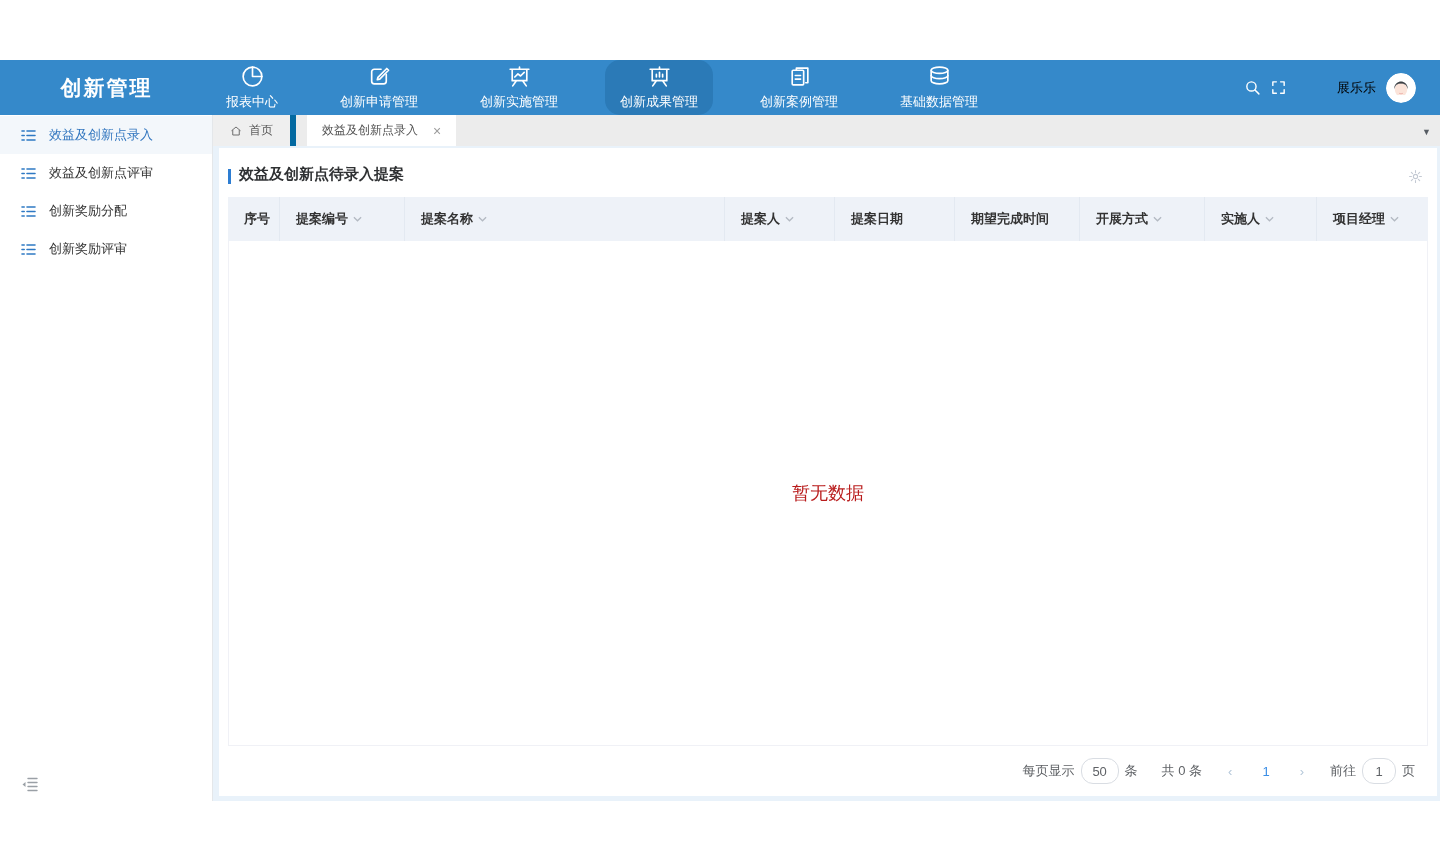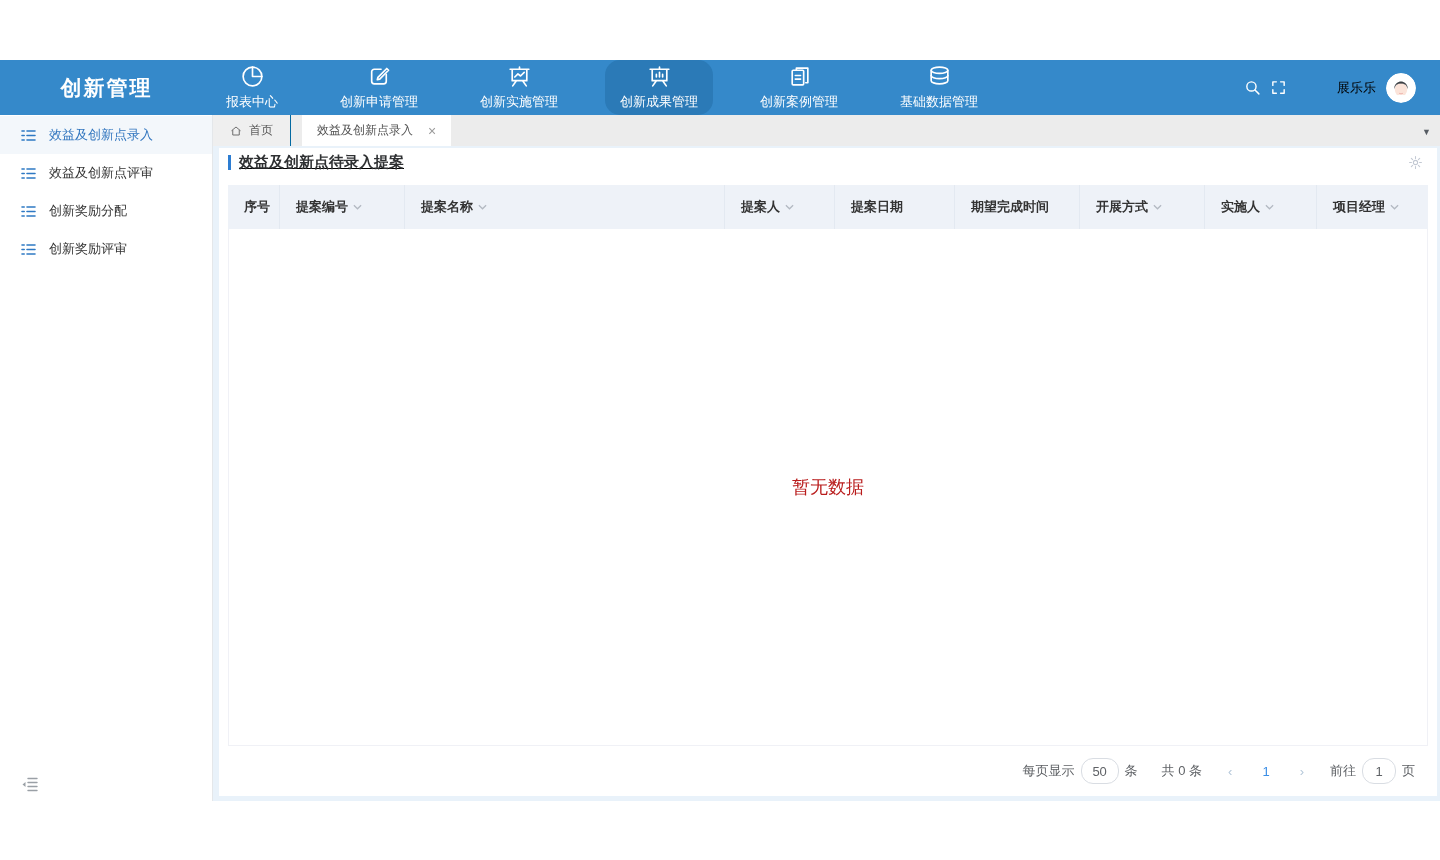--- a/index.html
+++ b/index.html
@@ -36,30 +36,30 @@
   .menu-icon { display:flex; margin-right:13px; }
   .menu-icon svg { width:15px; height:13px; }
   .collapse-btn { position:absolute; left:21px; bottom:9px; cursor:pointer; color:#9aa0a6; }
   .collapse-btn svg { width:17px; height:16px; display:block; }
 
   .main { flex:1; background:#e9f2fa; display:flex; flex-direction:column; min-width:0; }
 
   
   .tabbar { height:31px; background:#ececec; display:flex; align-items:stretch; position:relative; flex-shrink:0; }
   .tab-home { display:flex; align-items:center; gap:7px; padding:0 17px; font-size:12px;
-              color:#595959; background:#efefef; border-right:1px solid #0369a1; cursor:pointer; }
+              color:#595959; background:#efefef; border-right:6px solid #0369a1; cursor:pointer; }
   .tab-home svg { width:12px; height:12px; }
   .tab { display:flex; align-items:center; gap:15px; padding:0 15px; margin-left:11px;
          font-size:12px; color:#515151; background:#ffffff; cursor:pointer; }
   .tab-close { font-size:14px; color:#9b9b9b; line-height:1; cursor:pointer; }
   .tabbar-caret { position:absolute; right:9px; top:12px; font-size:9px; color:#565c63; cursor:pointer; }
 
   
   .card { flex:1; background:#fff; margin:2px 3px 5px 6px; display:flex; flex-direction:column; min-height:0; }
-  .title-row { display:flex; align-items:center; padding:5px 14px 13px 9px; flex-shrink:0;text-decoration:underline; }
+  .title-row { display:flex; align-items:flex-end; padding:17px 14px 13px 9px; flex-shrink:0; }
   .title-bar { width:3px; height:15px; background:#2d7dd2; margin-right:8px; }
   .page-title { font-size:15px; font-weight:bold; color:#2f3133; }
   .gear-btn { margin-left:auto; color:#c3c9d3; cursor:pointer; }
   .gear-btn svg { width:15px; height:15px; display:block; }
 
   .table { margin:0 9px; flex:1; display:flex; flex-direction:column; min-height:0; }
   .thead { display:flex; height:44px; background:#eef2f8; flex-shrink:0; }
   .th { display:flex; align-items:center; gap:5px; padding-left:16px; font-size:13px;
         font-weight:bold; color:#333; border-right:1px solid #e3e9f1; height:100%; }
   .th:last-child { border-right:none; }

